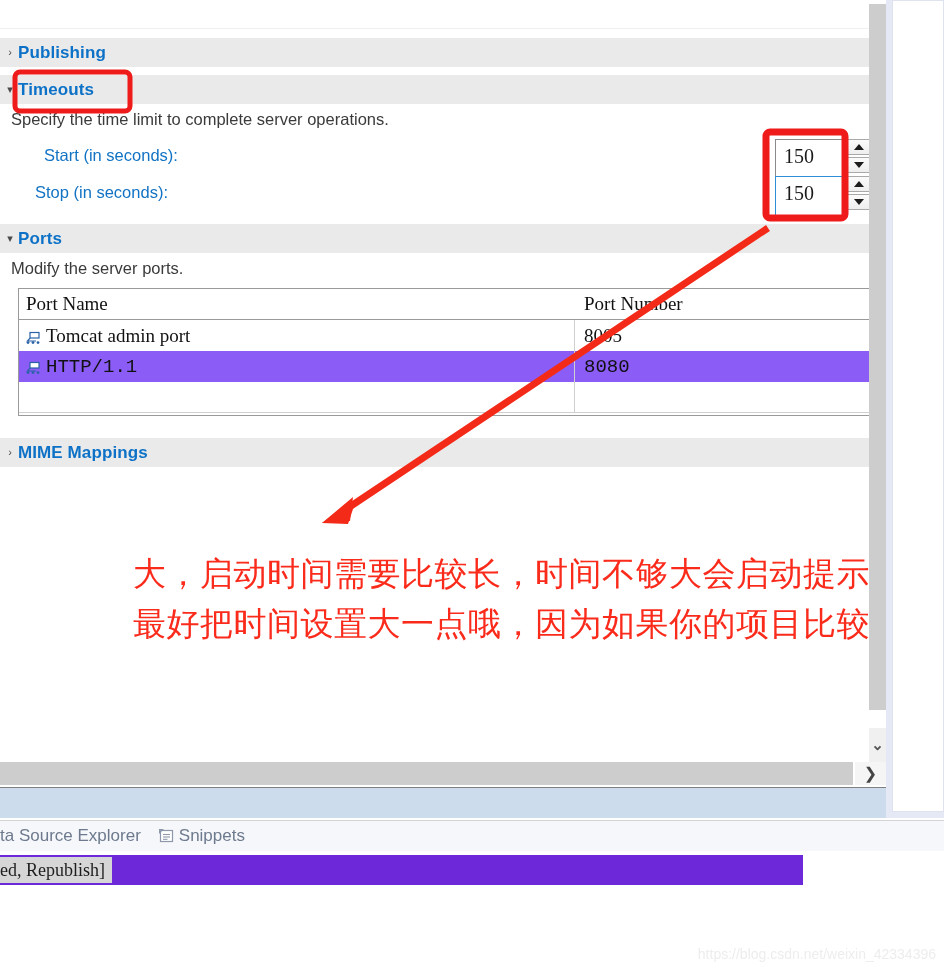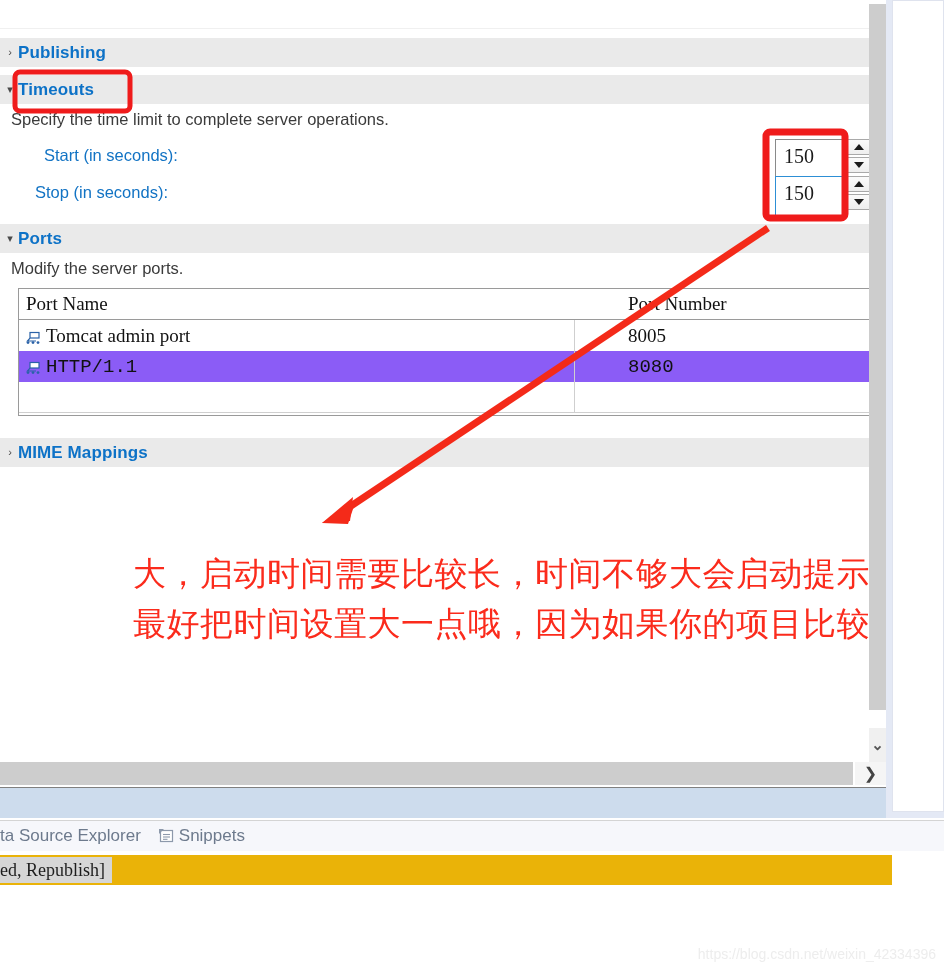--- a/index.html
+++ b/index.html
@@ -136,21 +136,20 @@
     box-sizing: border-box;
     border: 1px solid #9a9a9a;
     background: #ffffff;
     font-family: "Liberation Serif", serif;
   }
   .pt-row {
     display: flex;
     height: 31px;
     align-items: center;
     box-sizing: border-box;
-    gap: 44px;
   }
   .pt-row.header {
     border-bottom: 1px solid #9a9a9a;
     height: 31px;
   }
   .pt-row.selected { background: #8b5cf6; font-family: Liberation Mono, monospace; }
   .pt-row.spacer-line { border-bottom: 1px solid #cfcfcf; }
   .pt-c1 {
     width: 556px;
     box-sizing: border-box;
@@ -294,22 +293,22 @@
     white-space: nowrap;
   }
   .tab.first { margin-left: 0px; }
   .tab.second { margin-left: 17px; }
   .snip-ico { width: 17px; height: 16px; margin-right: 4px; }
 
   
   .statusline {
     position: absolute;
     left: 0; top: 855px;
-    width: 892px; height: 30px;
-    background: #eab308;
+    width: 803px; height: 30px;
+    background: #6d28d9;
   }
   .status-chip {
     position: absolute;
     left: 0; top: 2px;
     height: 26px;
     background: #d6d6d6;
     display: flex;
     align-items: center;
     padding: 0 7px 0 0;
     font-size: 18px;

